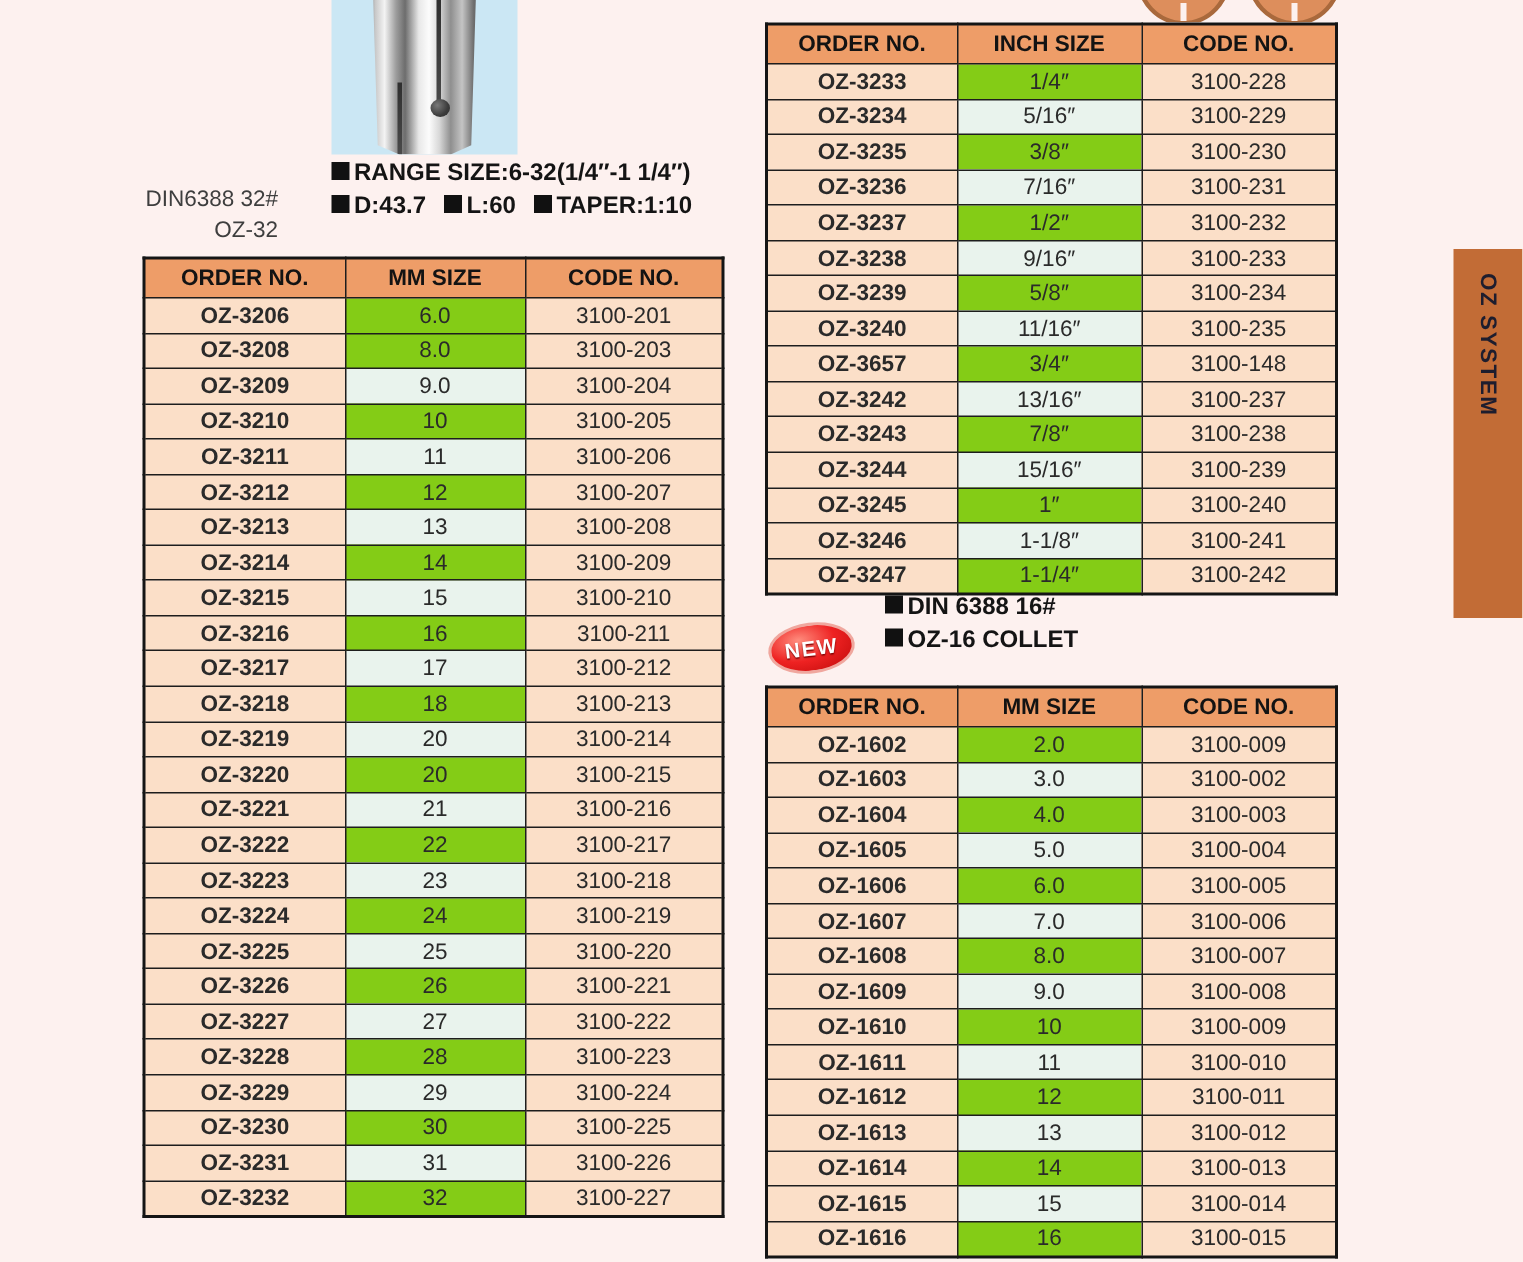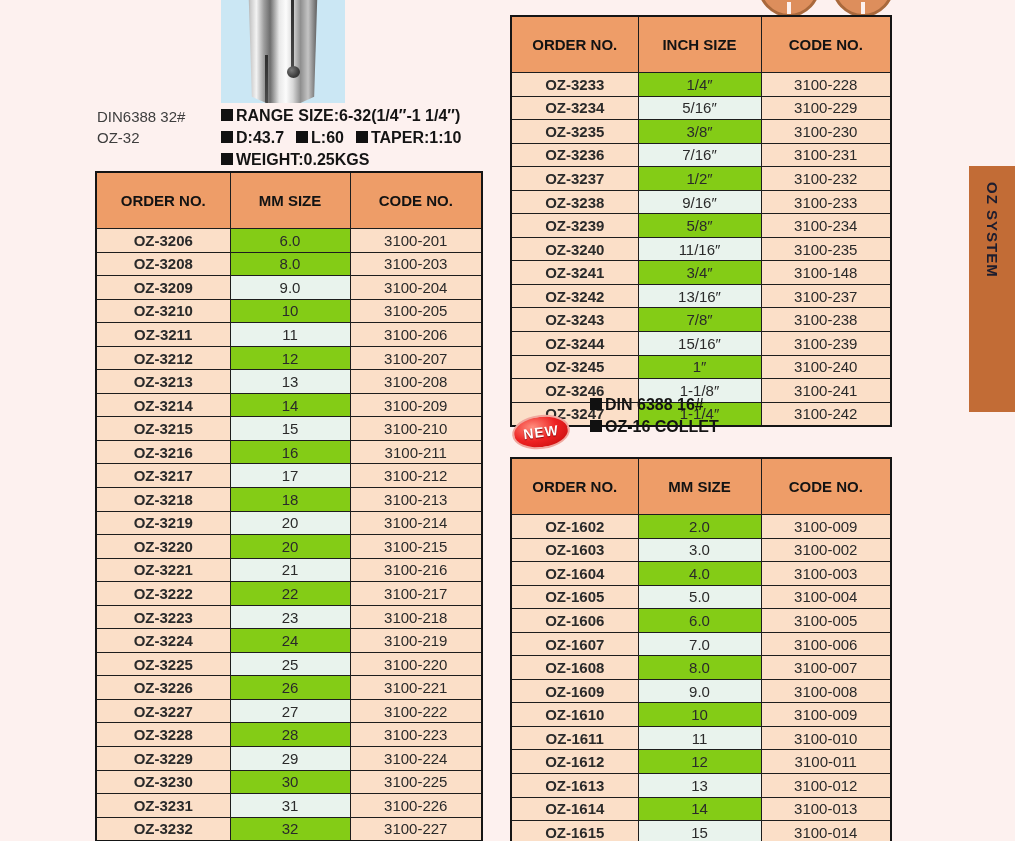--- a/index.html
+++ b/index.html
@@ -30,21 +30,21 @@
 
   
   .rings{position:absolute;left:755px;top:0;width:140px;height:15px;overflow:hidden;}
   .ring{position:absolute;top:-51px;width:58px;height:62px;border-radius:50%;
     background:var(--ring-orange,#dd8e5c);border:3px solid #a9693c;}
   .ring.r1{left:2px}.ring.r2{left:76px}
   .ring::after{content:"";position:absolute;left:50%;bottom:0;transform:translateX(-50%);
     width:4px;height:12px;background:var(--page-bg,#fdf1ef);}
 
   
-  .model-block{position:absolute;left:97px;top:106px;font-size:15px;line-height:21px;color:#3e3e3e;}
+  .model-block{position:absolute;left:97px;top:122px;font-size:15px;line-height:21px;color:#3e3e3e;text-align:right;}
   .specs{position:absolute;font-weight:bold;color:#141414;}
   .oz32-specs{left:209px;top:105px;font-size:16px;line-height:22px;}
   .oz16-specs{left:578px;top:394px;font-size:16px;line-height:22px;}
   .spec-line{white-space:nowrap;margin-left:12px;}
   .spec-seg{margin-right:12px;}
   .spec-seg:last-child{margin-right:0;}
   .sq{display:inline-block;width:12px;height:12px;background:#111;margin-right:3px;}
 
   
   .new-badge{
@@ -62,21 +62,21 @@
   .side-tab span{
     writing-mode:vertical-rl;font-weight:bold;font-size:15px;letter-spacing:1px;
     color:#1d1d2e;margin:16px auto 0 auto;
   }
 
   
   table.tbl{position:absolute;border-collapse:collapse;table-layout:fixed;
     border:2px solid #151515;background:#fff;}
   table.tbl th{
     background:var(--header-orange,#ee9d68);border:1px solid #1d1d1d;
-    font-size:15px;font-weight:bold;color:#131313;height:23px;padding:16px;text-align:center;margin-top:11px;}
+    font-size:15px;font-weight:bold;color:#131313;height:23px;padding:1px;text-align:center;margin-top:11px;}
   table.tbl td{
     border:1px solid #1d1d1d;font-size:15px;text-align:center;
     height:22.55px;padding:0;color:#2a2a2a;}
   td.order{background:var(--peach,#fbdfc8);font-weight:bold;color:#1c1c1c;}
   td.code{background:var(--peach,#fbdfc8);}
   td.size.white{background:#84cc16;}
   td.size.mint{background:var(--mint,#e9f3ed);}
   .left-tbl{left:95px;top:171px;width:386px;}
   .rt-tbl{left:510px;top:15px;width:380px;}
   .rb-tbl{left:510px;top:457px;width:380px;}
@@ -100,21 +100,20 @@
   </div>
 
   <div class="model-block">
     <div>DIN6388 32#</div>
     <div>OZ-32</div>
   </div>
 
   <div class="specs oz32-specs">
       <div class="spec-line"><span class="spec-seg"><span class="sq"></span><span>RANGE SIZE:6-32(1/4″-1 1/4″)</span></span></div>
       <div class="spec-line"><span class="spec-seg"><span class="sq"></span><span>D:43.7</span></span><span class="spec-seg"><span class="sq"></span><span>L:60</span></span><span class="spec-seg"><span class="sq"></span><span>TAPER:1:10</span></span></div>
-      <div class="spec-line"><span class="spec-seg"><span class="sq"></span><span>WEIGHT:0.25KGS</span></span></div>
     </div>
 
   <table class="tbl left-tbl">
     <colgroup>
         <col style="width:134px">
         <col style="width:120px">
         <col style="width:132px">
       </colgroup>
     <thead>
         <tr>
@@ -305,21 +304,21 @@
           <td class="order">OZ-3239</td>
           <td class="size white">5/8″</td>
           <td class="code">3100-234</td>
         </tr>
         <tr>
           <td class="order">OZ-3240</td>
           <td class="size mint">11/16″</td>
           <td class="code">3100-235</td>
         </tr>
         <tr>
-          <td class="order">OZ-3241</td>
+          <td class="order">OZ-3657</td>
           <td class="size white">3/4″</td>
           <td class="code">3100-148</td>
         </tr>
         <tr>
           <td class="order">OZ-3242</td>
           <td class="size mint">13/16″</td>
           <td class="code">3100-237</td>
         </tr>
         <tr>
           <td class="order">OZ-3243</td>

